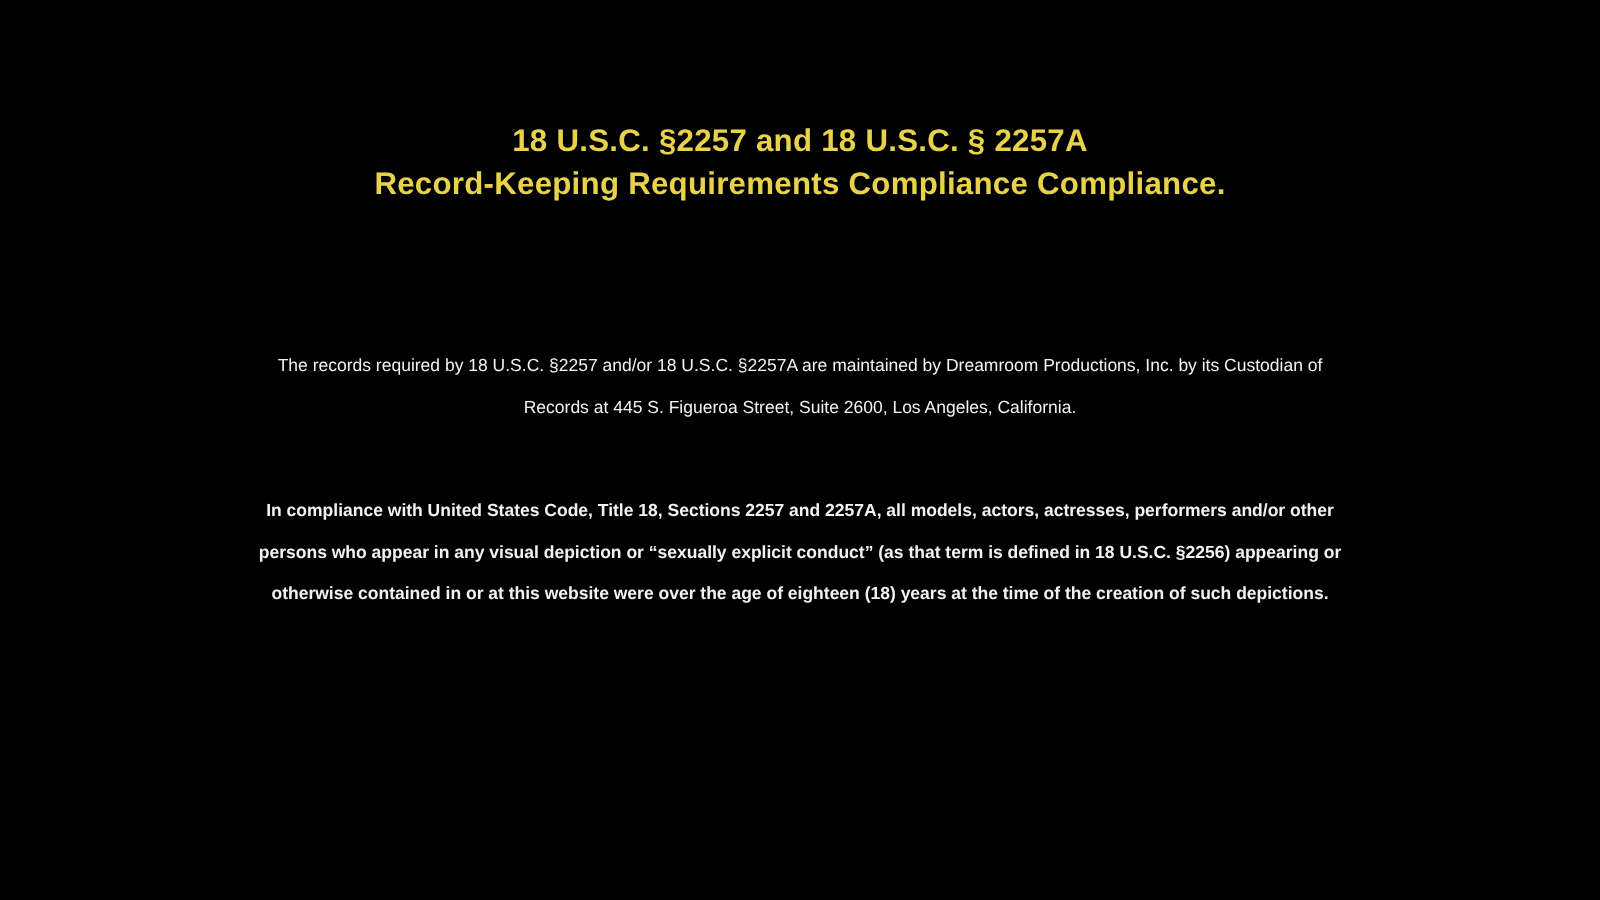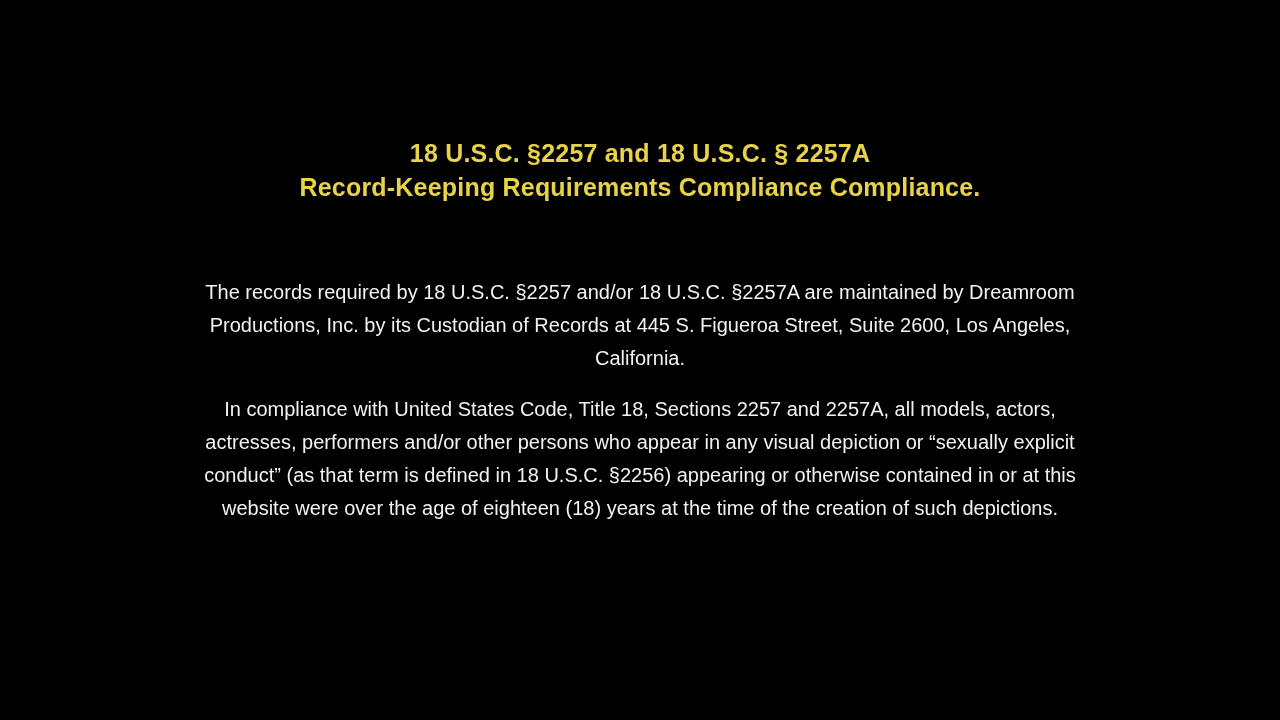--- a/index.html
+++ b/index.html
@@ -19,46 +19,46 @@
     width: 1280px;
     height: 720px;
     background: #000000;
   }
   .heading-block {
     position: absolute;
     top: 96px;
     left: 0;
     width: 1280px;
     text-align: center;
-    margin-top: 40px;
   }
   .heading-line {
     color: #e8d24a;
     font-weight: bold;
     font-size: 25px;
     line-height: 34px;
     letter-spacing: 0.2px;
   }
   .body-block {
     position: absolute;
     top: 276px;
     left: 0;
     width: 1280px;
     text-align: center;
   }
   .para {
     width: 880px;
     margin: 0 auto;
-    font-size: 20px;
+    font-size: 14px;
     line-height: 33px;
     color: #f2f2f2;
     font-weight: normal;
   }
   .para + .para {
-    margin-top: 18px;
+    margin-top: 50px;
+    font-weight: bold;
   }
 </style>
 </head>
 <body>
 
 <div class="page">
 
   <div class="heading-block">
     <div class="heading-line">18 U.S.C. §2257 and 18 U.S.C. § 2257A</div>
     <div class="heading-line">Record-Keeping Requirements Compliance Compliance.</div>

